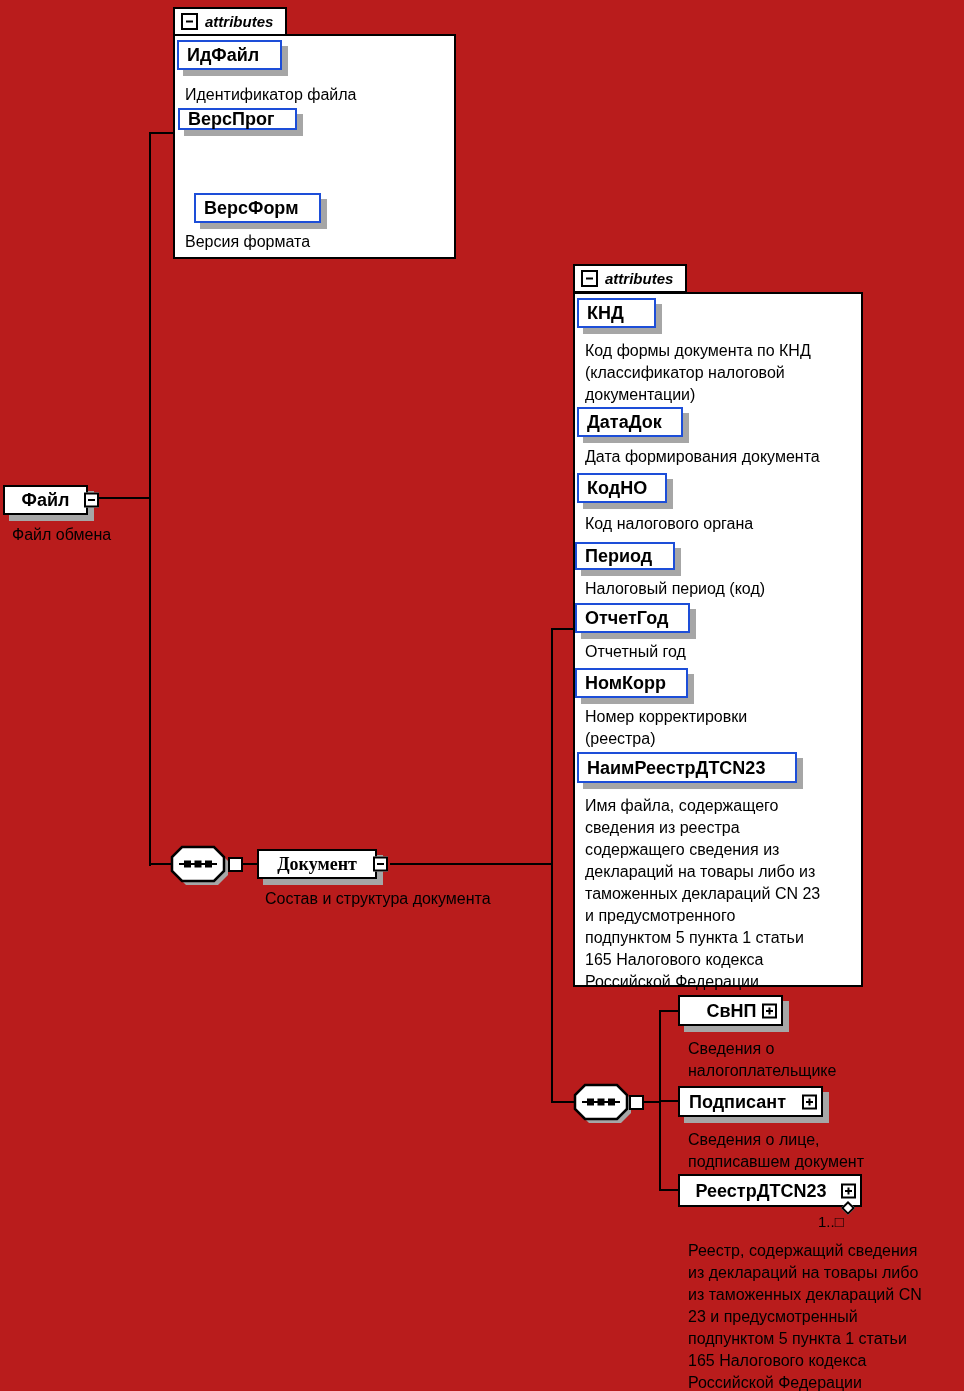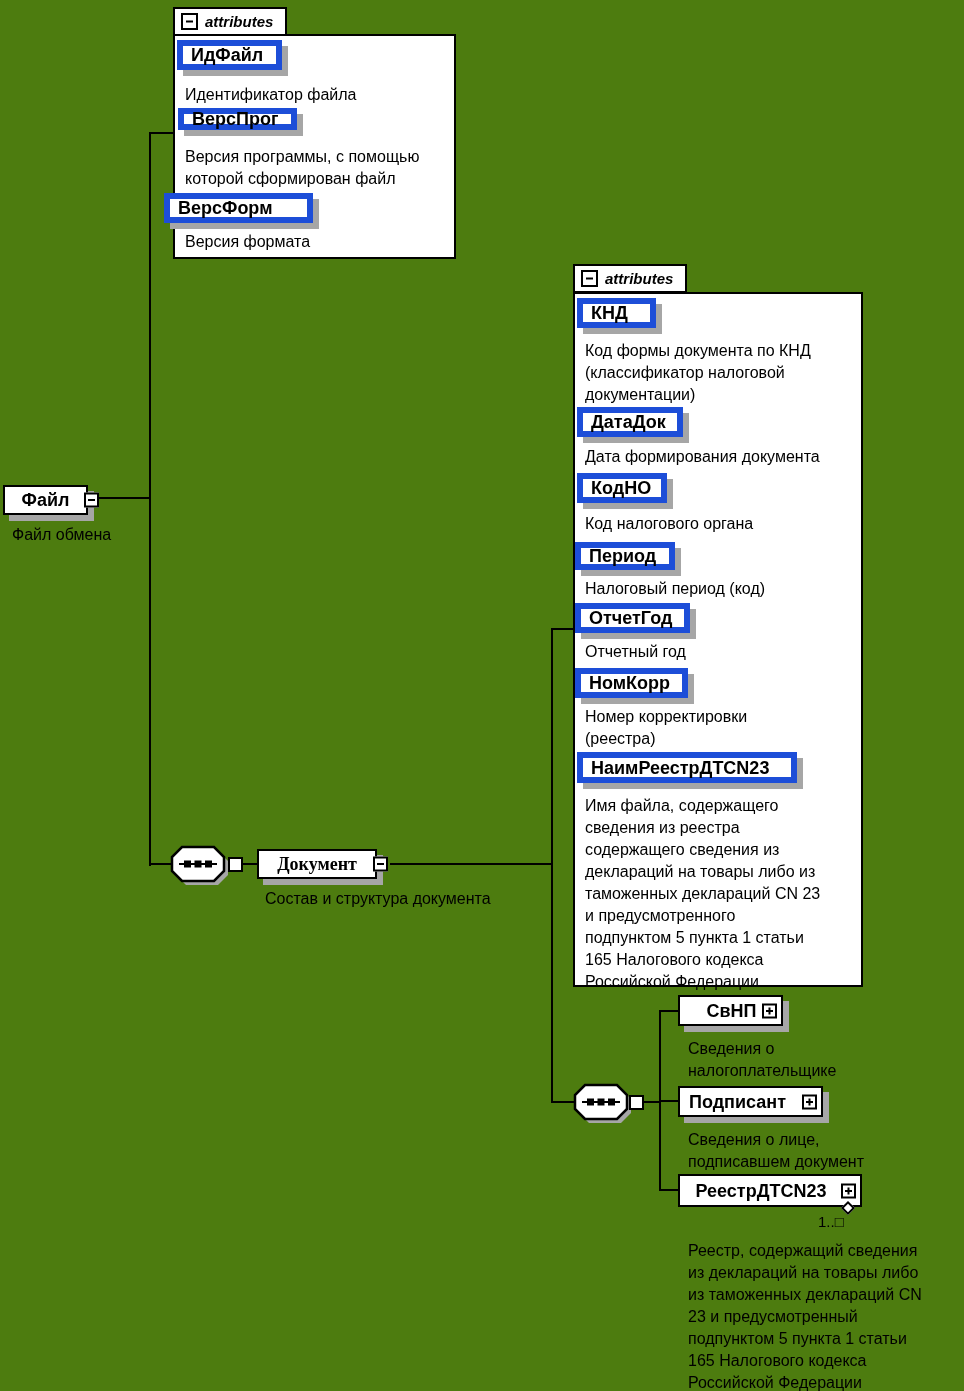--- a/index.html
+++ b/index.html
@@ -1,18 +1,18 @@
 <!DOCTYPE html>
 <html><head>
 <meta charset="utf-8">
 <style>
   html,body{margin:0;padding:0;background:#fff;}
   *{box-sizing:border-box;}
   #canvas{
-    position:relative;width:964px;height:1391px;background:#4d7c0f;
+    position:relative;width:964px;height:1391px;background:#b91c1c;
     font-family:"Liberation Sans", sans-serif;color:#000;overflow:hidden;
   }
   
   .ln{position:absolute;background:#000;}
   
   .frame{position:absolute;border:2px solid #000;background:#fff;}
   
   .glabel{
     position:absolute;border:2px solid #000;background:#fff;
     display:flex;align-items:center;gap:7px;padding:0 8px 0 6px;
@@ -20,21 +20,21 @@
   }
   
   .ebox{
     position:absolute;border:2px solid #000;background:#fff;
     display:flex;align-items:center;justify-content:center;
     font-weight:bold;font-size:18px;line-height:1;
     box-shadow:6px 6px 0 #a6a6a6;
   }
   
   .abox{
-    position:absolute;border:6px solid #1d4ed8;background:#fff;
+    position:absolute;border:2px solid #1d4ed8;background:#fff;
     display:flex;align-items:center;padding:0 6px 0 8px;
     font-weight:bold;font-size:18px;line-height:1;
     box-shadow:6px 6px 0 #a6a6a6;
   }
   
   .ebox.multi{box-shadow:none;}
   .ebox.multi::before{
     content:"";position:absolute;left:8px;top:7px;width:100%;height:100%;
     border:2px solid #000;background:transparent;z-index:-1;
     box-shadow:5px 5px 0 #a6a6a6;
@@ -93,24 +93,22 @@
   </div>
 
   <div class="abox" style="left:177px;top:40px;width:105px;height:30px;">
     <span>ИдФайл</span>
   </div>
   <div class="ann" style="left:185px;top:84px;">Идентификатор файла</div>
 
   <div class="abox" style="left:178px;top:108px;width:119px;height:22px;">
     <span>ВерсПрог</span>
   </div>
-  <div class="ann" style="left:185px;top:146px;">Версия программы, с помощью
-которой сформирован файл</div>
-
-  <div class="abox" style="left:164px;top:193px;width:149px;height:30px;">
+
+  <div class="abox" style="left:194px;top:193px;width:127px;height:30px;">
     <span>ВерсФорм</span>
   </div>
   <div class="ann" style="left:185px;top:231px;">Версия формата</div>
 
   <div class="ebox" style="left:3px;top:485px;width:85px;height:30px;">
     <span>Файл</span>
     <span class="toggle attach-right">
       <svg width="9" height="9" viewBox="0 0 9 9">
           <line x1="1" y1="4.5" x2="8" y2="4.5" stroke="#000" stroke-width="2"></line>
         </svg>

